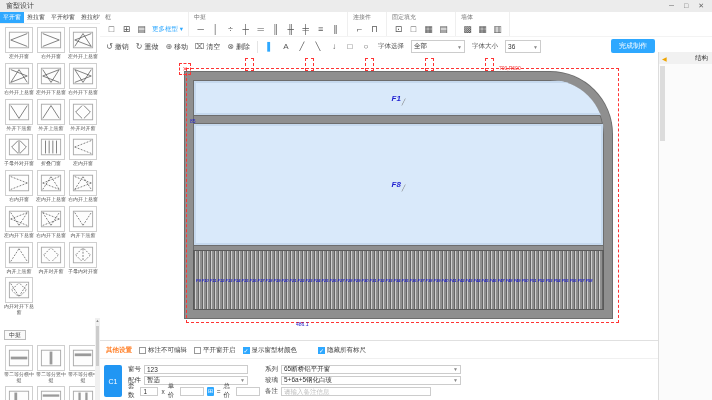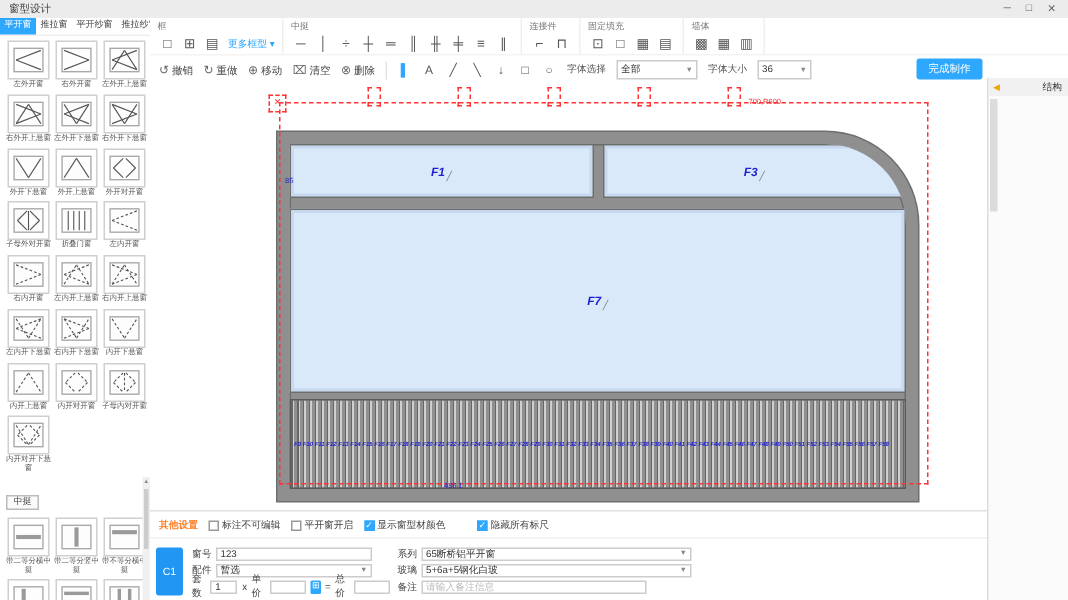--- a/index.html
+++ b/index.html
@@ -52,21 +52,21 @@
               padding:2px 8px;border-radius:2px;border:none;}
   
   #right-panel{position:absolute;left:658px;top:52px;width:54px;height:348px;background:#fbfbfb;
                border-left:1px solid #ddd;}
   #right-panel .rp-header{height:12px;background:#f1f1f1;display:flex;align-items:center;}
   #rp-collapse{color:#f0a500;font-size:6px;padding-left:3px;}
   #rp-title{margin-left:auto;font-size:6.5px;color:#333;padding-right:5px;}
   #rp-scroll{position:absolute;left:1px;top:14px;width:5px;height:75px;background:#dcdcdc;}
   
   #canvas{position:absolute;left:100px;top:56px;width:558px;height:284px;background:#fff;overflow:hidden;}
-  #frame{position:absolute;left:85px;top:32px;width:427px;height:246px;box-sizing:border-box;
+  #frame{position:absolute;left:85px;top:16px;width:427px;height:246px;box-sizing:border-box;
          background:#8f8f8f;border:8px solid #8f8f8f;border-top-right-radius:62px;overflow:hidden;
          box-shadow:inset 0 0 0 1px #6b6b6b,0 0 0 1px #6e6e6e;}
   #frame-inner{display:flex;flex-direction:column;height:100%;}
   .row-top{height:36px;display:flex;gap:6px;margin-bottom:7px;}
   .row-bot{flex:1;display:flex;gap:6px;margin-bottom:4px;}
   .pane{flex:1;background:#d9e9fa;border:1px solid #6d6d6d;box-shadow:inset 0 0 0 2px #c6d9ee;
         display:flex;align-items:center;justify-content:center;gap:1px;}
   .pane .lbl{color:#1f1fd0;font-style:italic;font-size:8px;font-weight:bold;}
   .pane .pencil{color:#7a7a7a;font-size:6px;transform:translateY(3px);}
   #hatch{height:58px;position:relative;border:1px solid #5a5a5a;
@@ -547,28 +547,24 @@
 </div>
 
 <div id="canvas">
   <div id="frame">
     <div id="frame-inner">
       <div class="row-top" id="row-top">
           <div class="pane">
             <span class="lbl">F1</span>
             <span class="pencil">╱</span>
           </div>
-          <div class="pane">
-            <span class="lbl">F3</span>
-            <span class="pencil">╱</span>
-          </div>
         </div>
       <div class="row-bot" id="row-bot">
           <div class="pane">
-            <span class="lbl">F7</span>
+            <span class="lbl">F8</span>
             <span class="pencil">╱</span>
           </div>
         </div>
       <div id="hatch">
         <div id="hatch-labels">F9 F10 F11 F12 F13 F14 F15 F16 F17 F18 F19 F20 F21 F22 F23 F24 F25 F26 F27 F28 F29 F30 F31 F32 F33 F34 F35 F36 F37 F38 F39 F40 F41 F42 F43 F44 F45 F46 F47 F48 F49 F50 F51 F52 F53 F54 F55 F56 F57 F58</div>
       </div>
     </div>
   </div>
   <div class="red-sel"></div>
   <div class="red-tick" style="left:145px;"></div>

